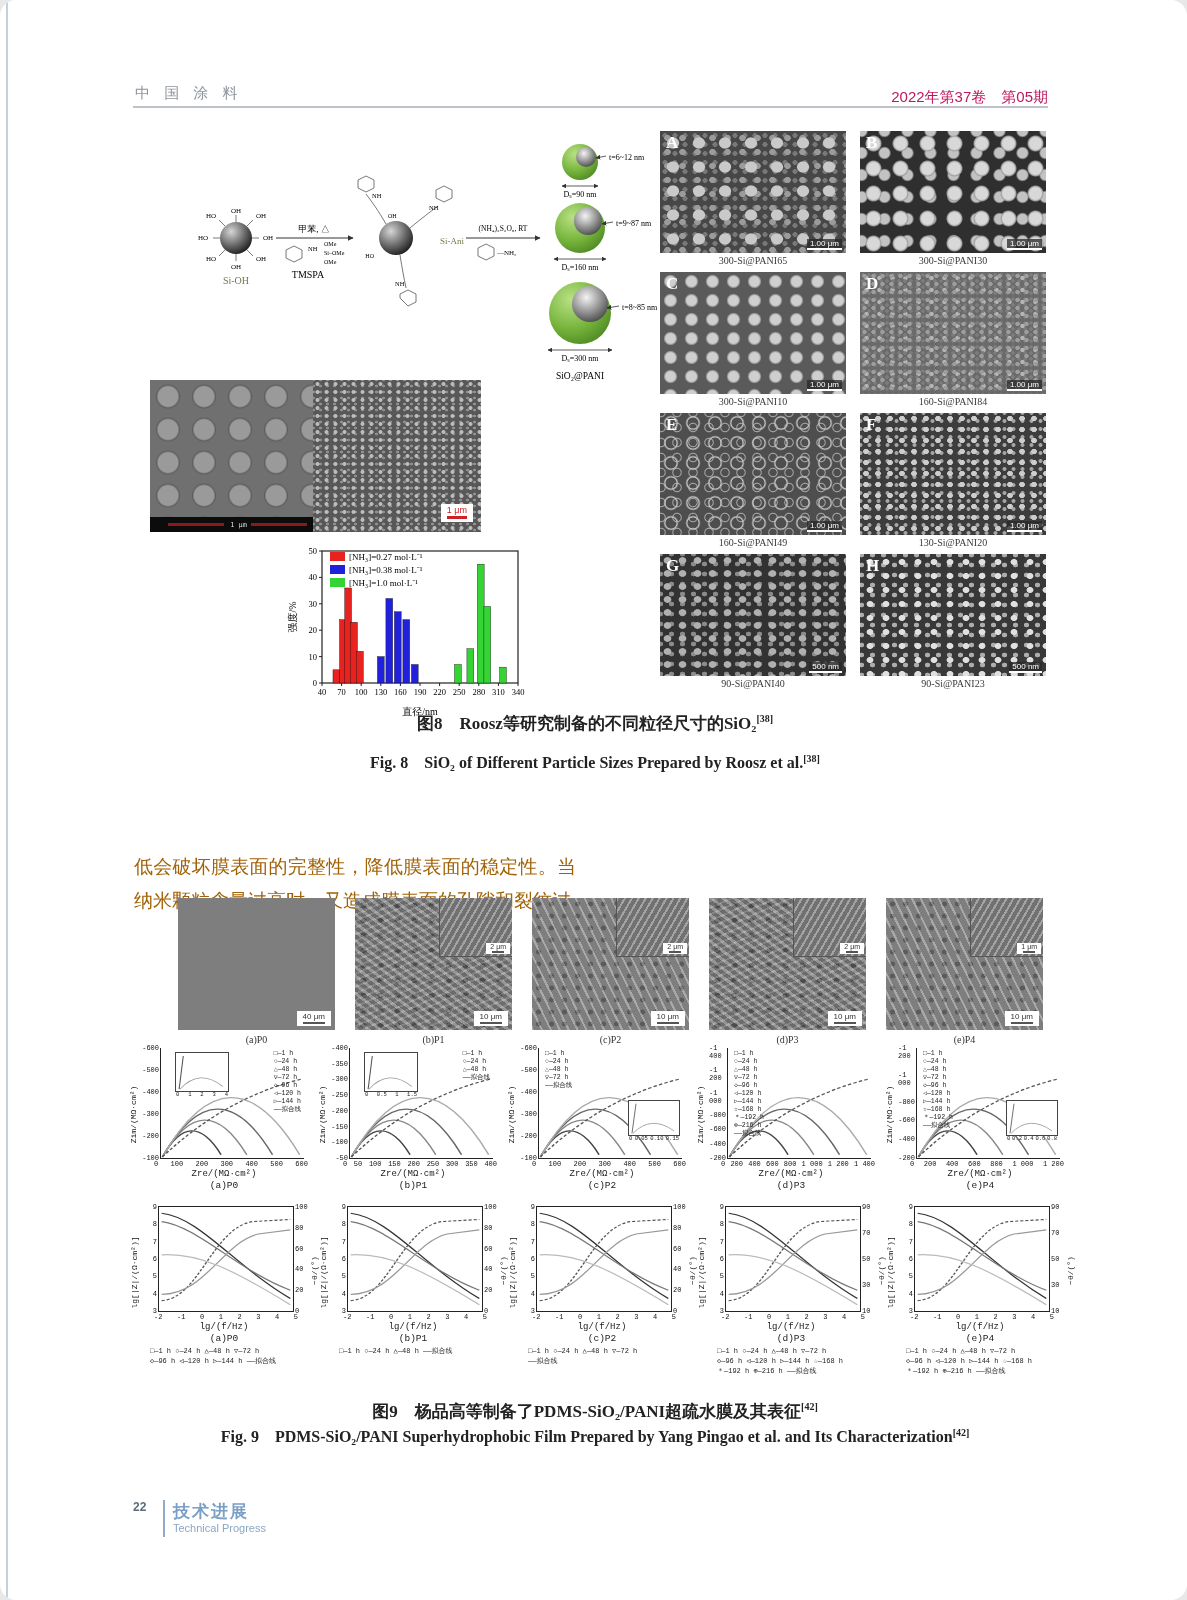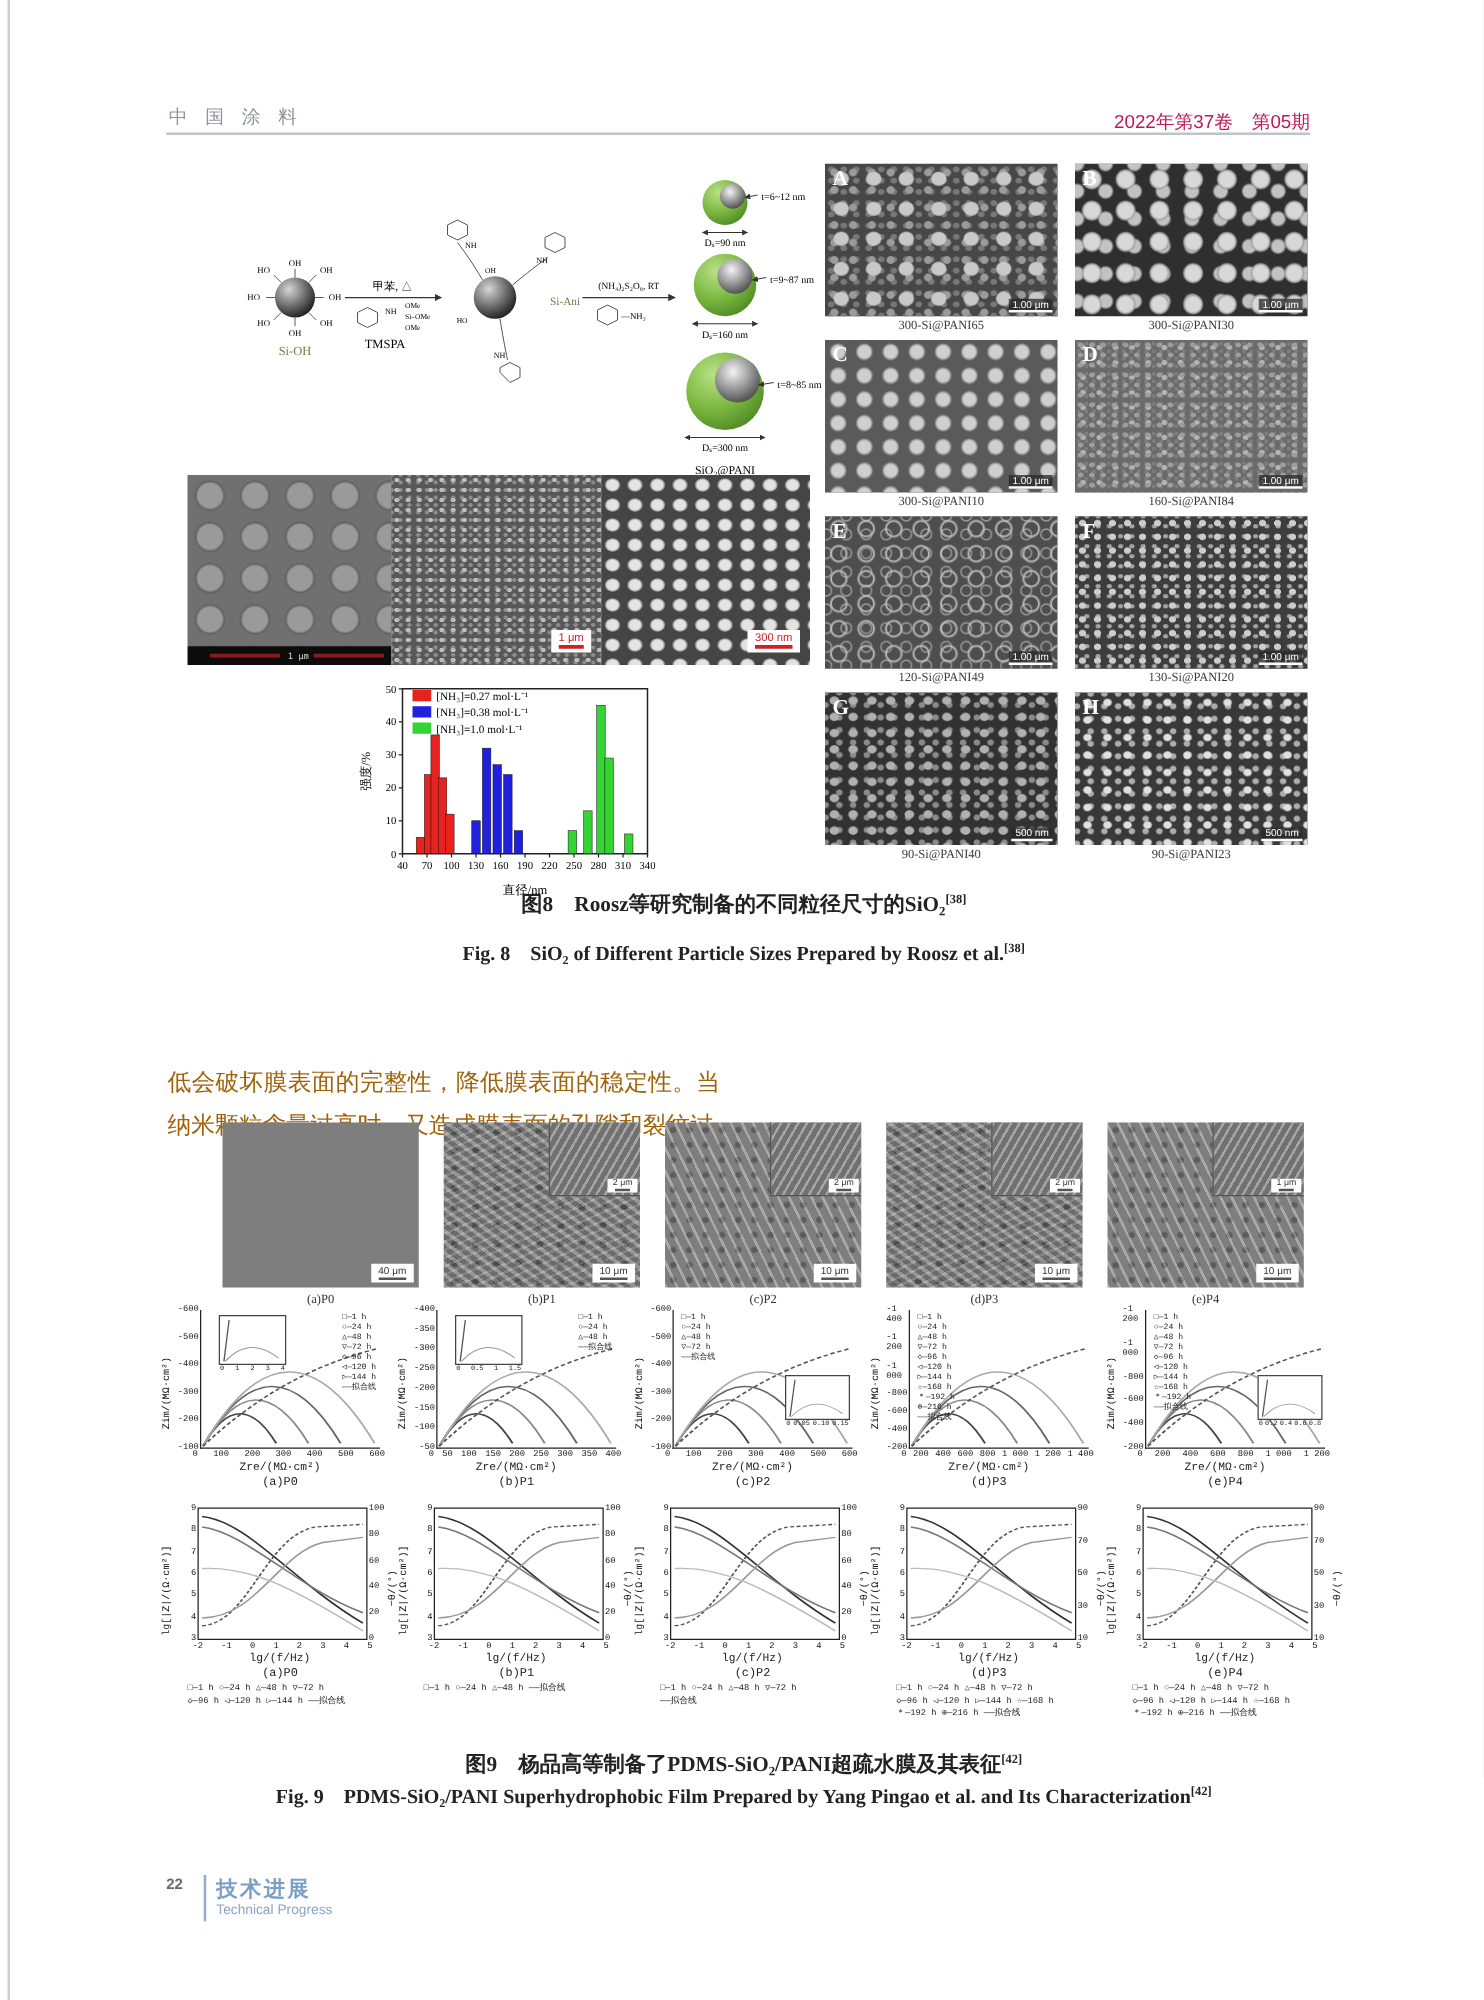--- a/index.html
+++ b/index.html
@@ -1,17 +1,17 @@
 <!DOCTYPE html>
 <html><head>
 <meta charset="utf-8">
 <style>
   html,body{margin:0;padding:0;background:#e8e8e8;}
   #page{position:relative;width:1187px;height:1600px;background:#ffffff;margin:0 auto;
-        font-family:"Liberation Serif","DejaVu Serif",serif;color:#222;overflow:hidden;}
+        font-family:"Liberation Serif","DejaVu Serif",serif;color:#222;overflow:hidden;border-radius:16px;}
   .abs{position:absolute;}
   
   #hdr-journal{left:135px;top:84px;font-size:15px;color:#8e949c;letter-spacing:5px;font-family:"Liberation Sans",sans-serif;}
   #hdr-issue{right:139px;top:88px;font-size:15px;color:#be185d;font-family:"Liberation Sans",sans-serif;}
   #hdr-rule{left:133px;top:106px;width:915px;height:2px;background:#bfc3c9;}
   #left-edge{left:6px;top:0;width:2px;height:1600px;background:#c3d0e0;}
   
   #schematic{left:148px;top:126px;width:510px;height:258px;}
   
   #fig8-grid{left:660px;top:131px;width:386px;display:grid;grid-template-columns:186px 186px;column-gap:14px;row-gap:6px;}
@@ -240,21 +240,21 @@
           <span class="sem-letter">D</span>
           <span class="sem-scale">1.00 μm</span>
         </div>
         <div class="sem-label">160-Si@PANI84</div>
       </div>
       <div class="sem-cell">
         <div class="sem-img tex4">
           <span class="sem-letter">E</span>
           <span class="sem-scale">1.00 μm</span>
         </div>
-        <div class="sem-label">120-Si@PANI49</div>
+        <div class="sem-label">160-Si@PANI49</div>
       </div>
       <div class="sem-cell">
         <div class="sem-img tex5">
           <span class="sem-letter">F</span>
           <span class="sem-scale">1.00 μm</span>
         </div>
         <div class="sem-label">130-Si@PANI20</div>
       </div>
       <div class="sem-cell">
         <div class="sem-img tex6">
@@ -275,23 +275,20 @@
   <div class="abs" id="fig8-strip">
       <div class="strip-img stex0" style="width: 163px;">
         <div class="strip-infobar">
           <span class="bar"></span>
           <span>1 μm</span>
           <span class="bar"></span>
         </div>
       </div>
       <div class="strip-img stex1" style="width: 168px;">
         <div class="strip-scalebox"><span>1 μm</span><span class="bar"></span></div>
-      </div>
-      <div class="strip-img stex2" style="width: 167px;">
-        <div class="strip-scalebox"><span>300 nm</span><span class="bar"></span></div>
       </div>
     </div>
 
   <div class="abs" id="fig8-chart"><svg width="240" height="176" viewBox="0 0 240 176">
         <rect x="36" y="8" width="196" height="132" fill="none" stroke="#222" stroke-width="1.2"></rect>
         <line x1="33" y1="140" x2="36" y2="140" stroke="#222" stroke-width="1"></line>
         <text x="31" y="143" font-size="8.5" text-anchor="end">0</text>
         <line x1="33" y1="113.6" x2="36" y2="113.6" stroke="#222" stroke-width="1"></line>
         <text x="31" y="116.6" font-size="8.5" text-anchor="end">10</text>
         <line x1="33" y1="87.19999999999999" x2="36" y2="87.19999999999999" stroke="#222" stroke-width="1"></line>

